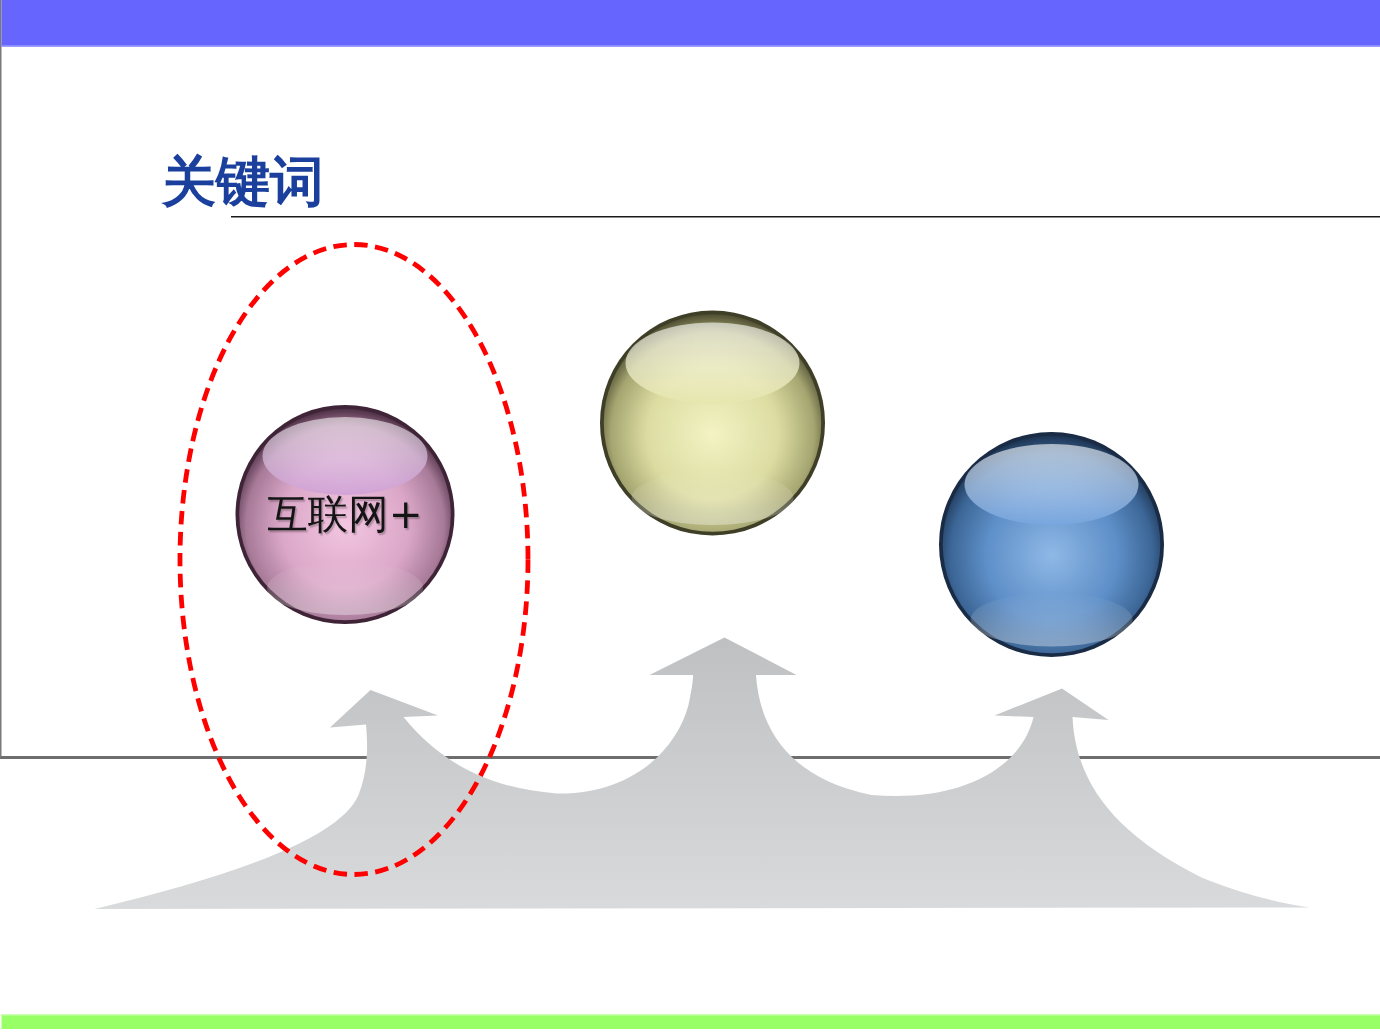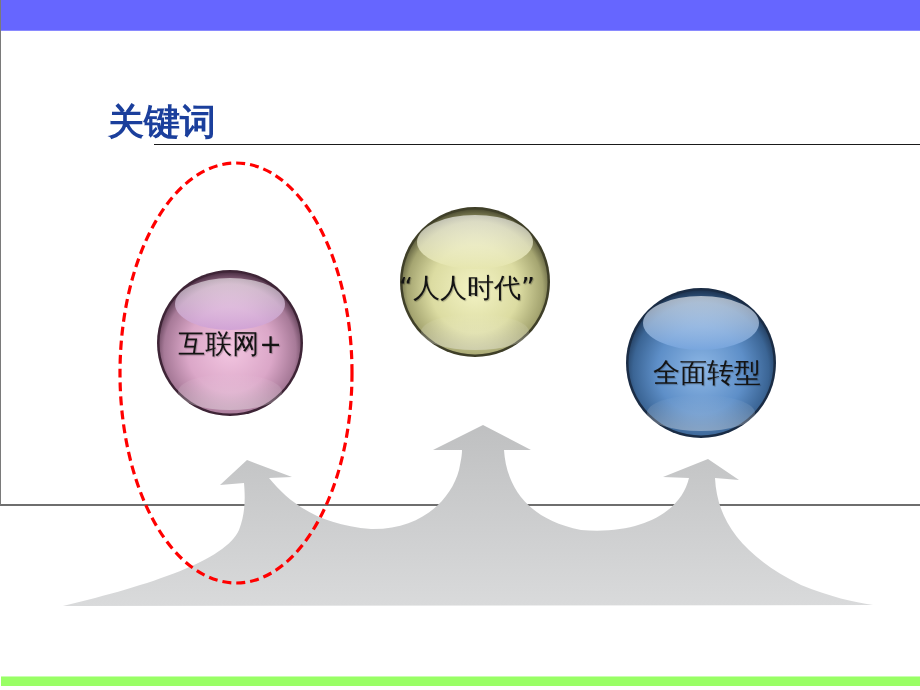--- a/index.html
+++ b/index.html
@@ -140,17 +140,15 @@
       <circle cx="700" cy="363" r="75" fill="#1a2c45"></circle>
       <circle cx="700" cy="363" r="72.5" fill="url(#blueBody)"></circle>
       <ellipse cx="700" cy="323" rx="58" ry="27" fill="url(#blueGloss)"></ellipse>
       <ellipse cx="700" cy="413" rx="54" ry="18" fill="url(#bottomShade)"></ellipse>
     </g>
 
     <ellipse cx="235" cy="373" rx="116" ry="210" fill="none" stroke="#ff0000" stroke-width="3.2" stroke-dasharray="9 5"></ellipse>
   </svg>
 
   <div class="sphere-label" style="left:229px; top:344px;text-align:right;">互联网+</div>
-  <div class="sphere-label" style="left:466px; top:288px;">“人人时代”</div>
-  <div class="sphere-label" style="left:706px; top:373px;">全面转型</div>
 
   <div class="bottom-bar"></div>
 </div>
 
 </body></html>

